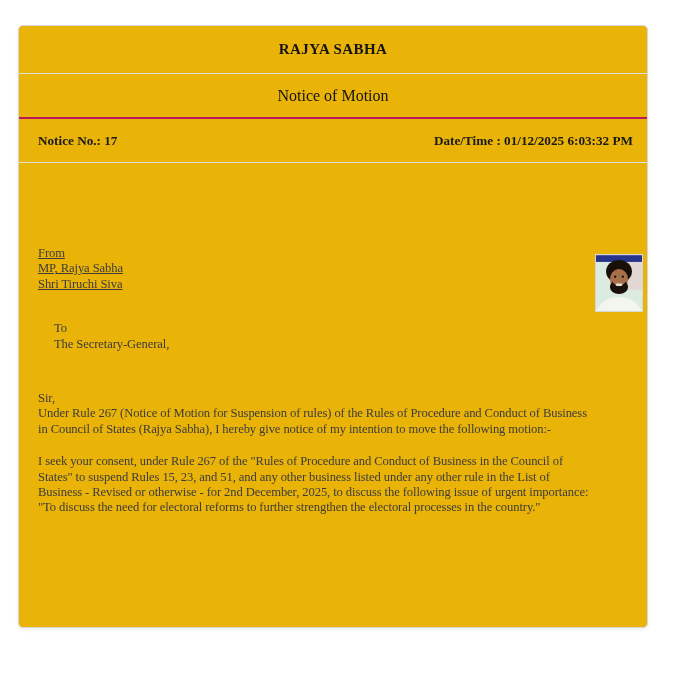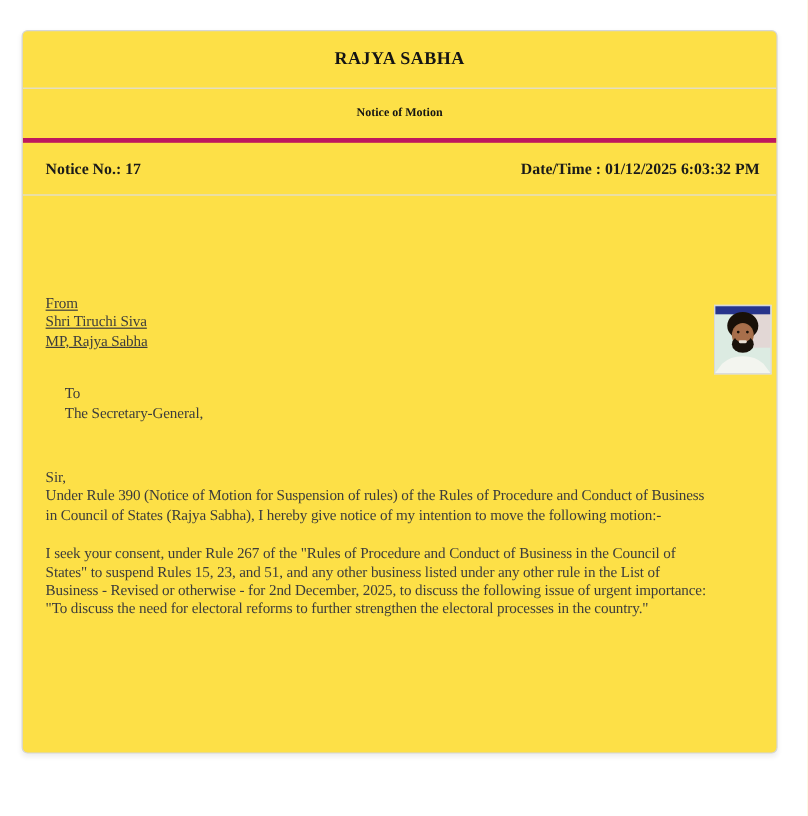--- a/index.html
+++ b/index.html
@@ -5,38 +5,38 @@
   * { margin: 0; padding: 0; box-sizing: border-box; }
   html, body {
     width: 673px; height: 680px;
     background: #ffffff;
     font-family: "Liberation Serif", "DejaVu Serif", serif;
   }
   .card {
     position: absolute;
     left: 18px; top: 25px;
     width: 630px; height: 603px;
-    background: #fde047;
+    background: #eab308;
     border: 1px solid #d6d6d6;
     border-radius: 5px;
     box-shadow: 0 2px 4px rgba(0,0,0,0.07);
     overflow: hidden;
   }
   .sec-title {
     height: 48px;
     display: flex; align-items: center; justify-content: center;
     border-bottom: 1px solid #dedede;
     font-weight: bold; font-size: 15px; color: #141414;
     letter-spacing: 0.4px;
   }
   .sec-subtitle {
     height: 45px;
     display: flex; align-items: center; justify-content: center;
-    border-bottom: 4px solid #be185d;
-    font-weight: bold; font-size: 10px; color: #141414;
+    border-bottom: 2px solid #be185d;
+    font-weight: normal; font-size: 16px; color: #141414;
   }
   .sec-meta {
     height: 44px;
     display: flex; align-items: center; justify-content: space-between;
     border-bottom: 1px solid #dedede;
     padding: 0 14px 0 19px;
     font-weight: bold; font-size: 13.2px; color: #1a1a1a;
   }
   .sec-body {
     position: relative;
@@ -92,32 +92,32 @@
         <ellipse cx="24" cy="23.5" rx="8" ry="8" fill="#a86f4b"></ellipse>
         <circle cx="20" cy="22.5" r="1.2" fill="#170f08"></circle>
         <circle cx="28" cy="22.5" r="1.2" fill="#170f08"></circle>
         <rect x="20.5" y="29.5" width="7" height="2.6" rx="1.2" fill="#e9dfd3"></rect>
         <path d="M0,58 L6,50 Q13,43.5 24,43.5 Q35,43.5 42,50 L48,58 Z" fill="#f3f5ef"></path>
       </svg>
     </div>
 
     <div class="from-block">
       <div>From</div>
+      <div>MP, Rajya Sabha</div>
       <div>Shri Tiruchi Siva</div>
-      <div>MP, Rajya Sabha</div>
     </div>
 
     <div class="to-block">
       <div>To</div>
       <div>The Secretary-General,</div>
     </div>
 
     <div class="sir-block">
       <div>Sir,</div>
-      <div class="pre-lines">Under Rule 390 (Notice of Motion for Suspension of rules) of the Rules of Procedure and Conduct of Business
+      <div class="pre-lines">Under Rule 267 (Notice of Motion for Suspension of rules) of the Rules of Procedure and Conduct of Business
 in Council of States (Rajya Sabha), I hereby give notice of my intention to move the following motion:-</div>
     </div>
 
     <div class="para2 pre-lines">I seek your consent, under Rule 267 of the "Rules of Procedure and Conduct of Business in the Council of
 States" to suspend Rules 15, 23, and 51, and any other business listed under any other rule in the List of
 Business - Revised or otherwise - for 2nd December, 2025, to discuss the following issue of urgent importance:
 "To discuss the need for electoral reforms to further strengthen the electoral processes in the country."</div>
 
   </div>
 </div>

